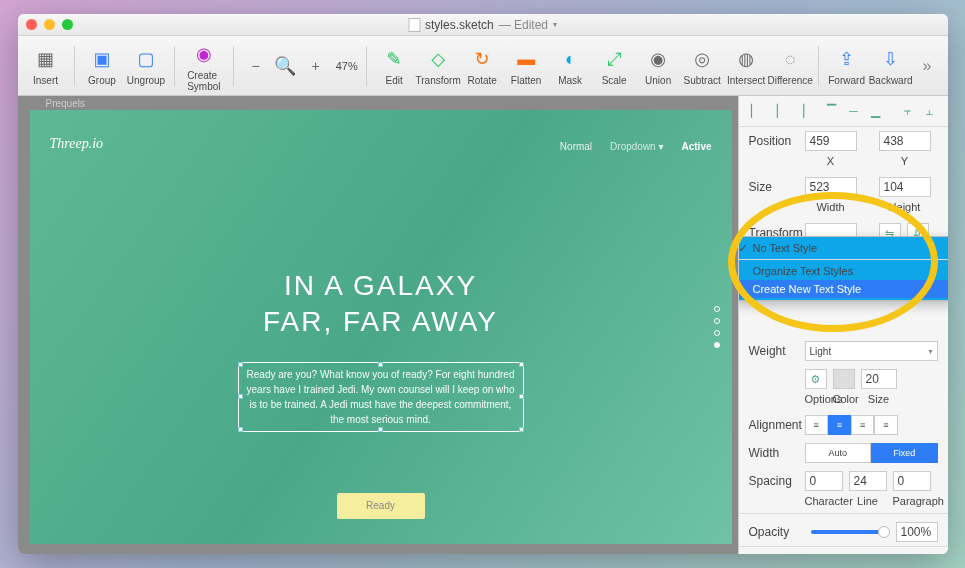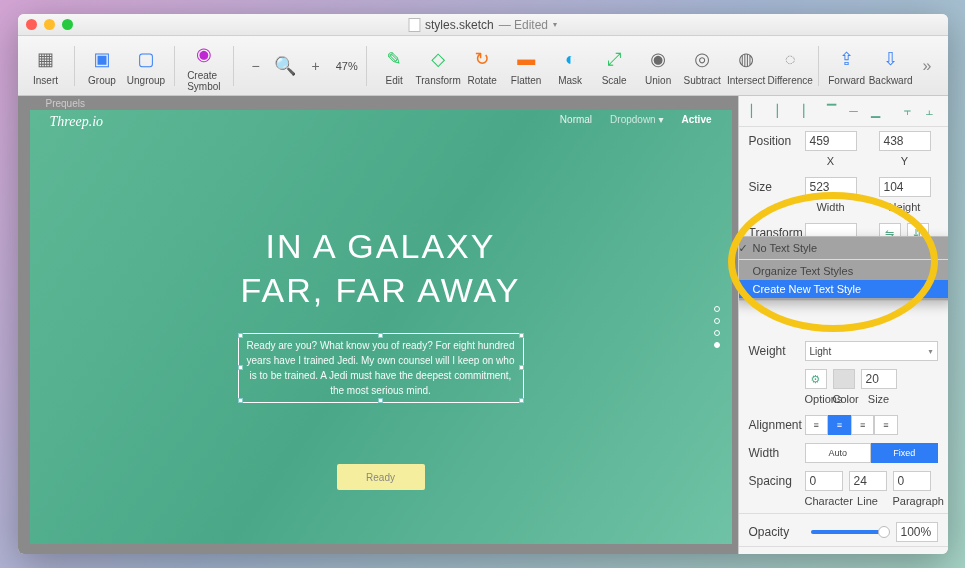--- a/index.html
+++ b/index.html
@@ -21,27 +21,27 @@
 .tbtn-label { font-size: 10px; color: #4a4a4a; }
 .tsep { width: 1px; height: 40px; background: #d0d0d0; margin: 0 4px; }
 .zoom-group { display: flex; align-items: center; gap: 2px; }
 .zoom-text { font-size: 11px; color: #4a4a4a; margin-left: 4px; }
 .more { margin-left: auto; font-size: 16px; color: #888; padding: 0 8px; }
 
 .body { flex: 1; display: flex; overflow: hidden; }
 .canvas { flex: 1; background: #8a8a8a; position: relative; overflow: hidden; }
 .pageLabel { position: absolute; top: 2px; left: 28px; font-size: 10px; color: #ccc; }
 .artboard { position: absolute; top: 14px; left: 12px; right: 6px; bottom: 10px; background: linear-gradient(125deg,#5eb896,#4aa888 50%,#6fc2a5); overflow: hidden; }
-.ab-header { display: flex; align-items: flex-start; padding: 4px 20px; color: #fff; font-size: 11px; }
+.ab-header { display: flex; align-items: flex-end; padding: 26px 20px; color: #fff; font-size: 11px; }
 .brand { font-family: cursive; font-style: italic; font-size: 14px; }
 .nav { margin-left: auto; display: flex; gap: 18px; font-size: 10px; }
 .nav span { opacity: 0.85; }
 .nav .active { font-weight: bold; opacity: 1; }
 .hero { text-align: center; color: #fff; margin-top: 90px; }
-.hero h1 { font-weight: 300; font-size: 34px; letter-spacing: 2px; line-height: 1.3; }
+.hero h1 { font-weight: 300; font-size: 28px; letter-spacing: 2px; line-height: 1.3; }
 .para-sel { margin: 24px auto 0; width: 280px; position: relative; }
 .para-sel .text { font-size: 10px; color: #fff; opacity: 0.95; line-height: 1.5; text-align: center; padding: 2px; }
 .sel-border { position: absolute; inset: -3px; border: 1px solid #fff; }
 .handle { position: absolute; width: 5px; height: 5px; background: #fff; border: 1px solid #8cc; }
 .cta { margin: 64px auto 0; width: 88px; height: 26px; background: #f5ee9e; color: #888; font-size: 10px; display: flex; align-items: center; justify-content: center; border-radius: 2px; }
 .dots { position: absolute; right: 12px; top: 50%; transform: translateY(-50%); display: flex; flex-direction: column; gap: 6px; }
 .dots span { width: 6px; height: 6px; border: 1px solid #fff; border-radius: 50%; }
 .dots .on { background: #fff; }
 
 .inspector { width: 210px; background: #f5f5f5; border-left: 1px solid #ccc; font-size: 11px; color: #444; overflow: hidden; position: relative; }
@@ -50,21 +50,21 @@
 .align-sep { width: 6px; }
 .prop-row { display: flex; align-items: center; padding: 4px 10px; gap: 6px; }
 .prop-label { width: 50px; font-size: 12px; }
 .fld { width: 52px; height: 20px; border: 1px solid #ccc; background: #fff; font-size: 12px; padding: 0 4px; display: flex; align-items: center; }
 .sub-row { display: flex; padding: 0 10px 6px; gap: 6px; }
 .sub-row span:first-child { width: 50px; }
 .sub-row .s { width: 52px; text-align: center; }
 .flip { width: 22px; height: 20px; border: 1px solid #ccc; background: #fff; display: flex; align-items: center; justify-content: center; color: #5a8; font-size: 11px; }
 .type-sel { width: 100%; height: 20px; border: 1px solid #ccc; background: #fff; font-size: 10px; padding: 0 4px; display: flex; align-items: center; justify-content: space-between; }
 .type-sel .chev { font-size: 8px; color: #888; }
-.dropdown { position: absolute; top: 140px; left: -5px; right: -5px; background: #a3a3a3; border: 1px solid #bbb; border-radius: 4px; box-shadow: 0 4px 12px rgba(0,0,0,0.25); z-index: 10; padding: 2px 0; }
+.dropdown { position: absolute; top: 140px; left: -5px; right: -5px; background: #0ea5e9; border: 1px solid #bbb; border-radius: 4px; box-shadow: 0 4px 12px rgba(0,0,0,0.25); z-index: 10; padding: 2px 0; }
 .dd-item { padding: 3px 18px; font-size: 11px; position: relative; }
 .dd-item.check::before { content: "✓"; position: absolute; left: 4px; }
 .dd-item.sel { background: #2e7cf6; color: #fff; }
 .dd-sep { height: 1px; background: #ddd; margin: 2px 0; }
 
 .seg { display: flex; }
 .seg-btn { height: 20px; border: 1px solid #ccc; background: #fff; font-size: 9px; padding: 0 8px; display: flex; align-items: center; justify-content: center; }
 .seg-btn.on { background: #2e7cf6; color: #fff; border-color: #2e7cf6; }
 .slider { flex: 1; height: 4px; background: #ddd; border-radius: 2px; position: relative; margin: 0 6px; }
 .slider .fill { position: absolute; left: 0; top: 0; bottom: 0; width: 100%; background: #2e7cf6; border-radius: 2px; }

